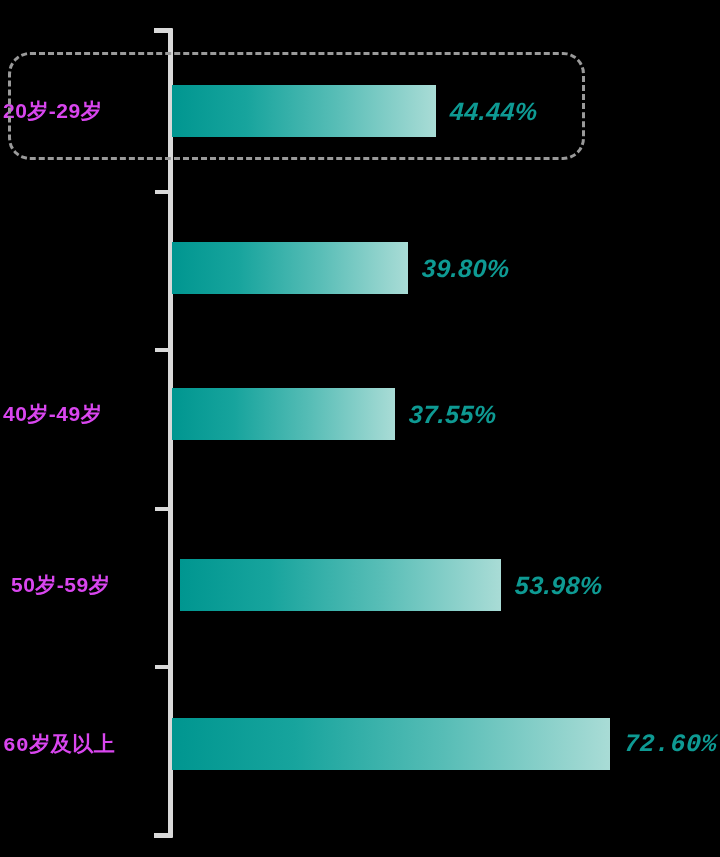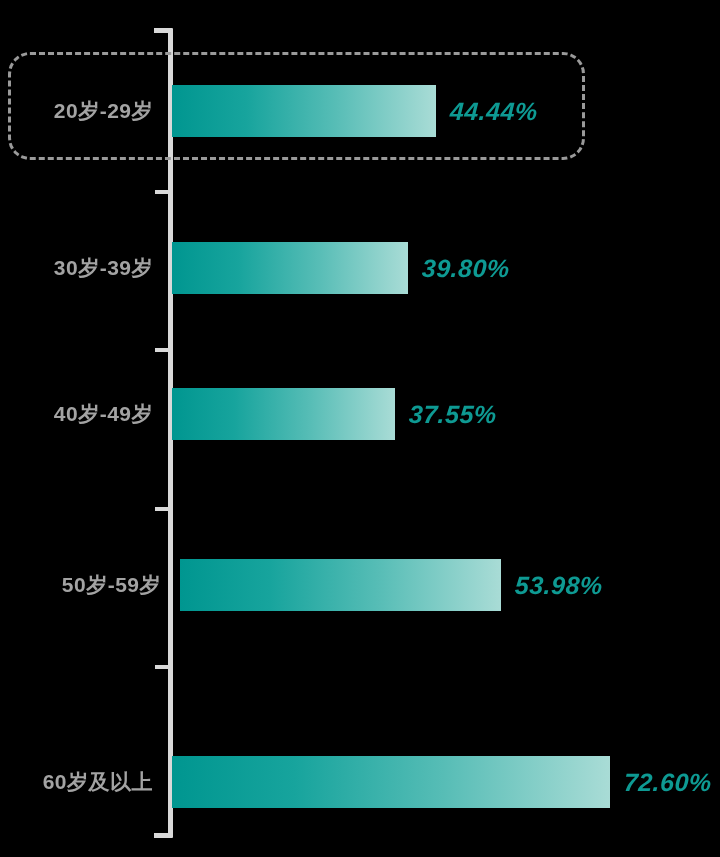--- a/index.html
+++ b/index.html
@@ -69,22 +69,22 @@
     width: 720px;
     height: 52px;
     display: flex;
     align-items: center;
   }
 
   .cat-label {
     position: absolute;
     right: 567px;      
     width: 150px;
-    text-align: right;
-    color: #a3a3a3;
+    text-align: left;
+    color: #d946ef;
     font-size: 21px;
     font-weight: 600;
     letter-spacing: 0.5px;
     white-space: nowrap;
   }
 
   .bar {
     position: absolute;
     left: 172px;
     height: 52px;
@@ -117,35 +117,34 @@
       <div class="axis-tick" style="top: 665px;"></div>
     </div>
 
   <div id="bars">
       <div class="bar-row" style="top: 85px;">
         <div class="cat-label">20岁-29岁</div>
         <div class="bar" style="width: 264px;"></div>
         <div class="val-label" style="left: 450px;">44.44%</div>
       </div>
       <div class="bar-row" style="top: 242px;">
-        <div class="cat-label">30岁-39岁</div>
         <div class="bar" style="width: 236px;"></div>
         <div class="val-label" style="left: 422px;">39.80%</div>
       </div>
       <div class="bar-row" style="top: 388px;">
         <div class="cat-label">40岁-49岁</div>
         <div class="bar" style="width: 223px;"></div>
         <div class="val-label" style="left: 409px;">37.55%</div>
       </div>
       <div class="bar-row" style="top: 559px; margin-left: 8px;">
         <div class="cat-label">50岁-59岁</div>
         <div class="bar" style="width: 321px;"></div>
         <div class="val-label" style="left: 507px;">53.98%</div>
       </div>
-      <div class="bar-row" style="top: 756px;">
+      <div class="bar-row" style="top: 718px; font-family: Liberation Mono, monospace;">
         <div class="cat-label">60岁及以上</div>
         <div class="bar" style="width: 438px;"></div>
         <div class="val-label" style="left: 624px;">72.60%</div>
       </div>
     </div>
 
   <div class="highlight-box"></div>
 
 </div>
 

